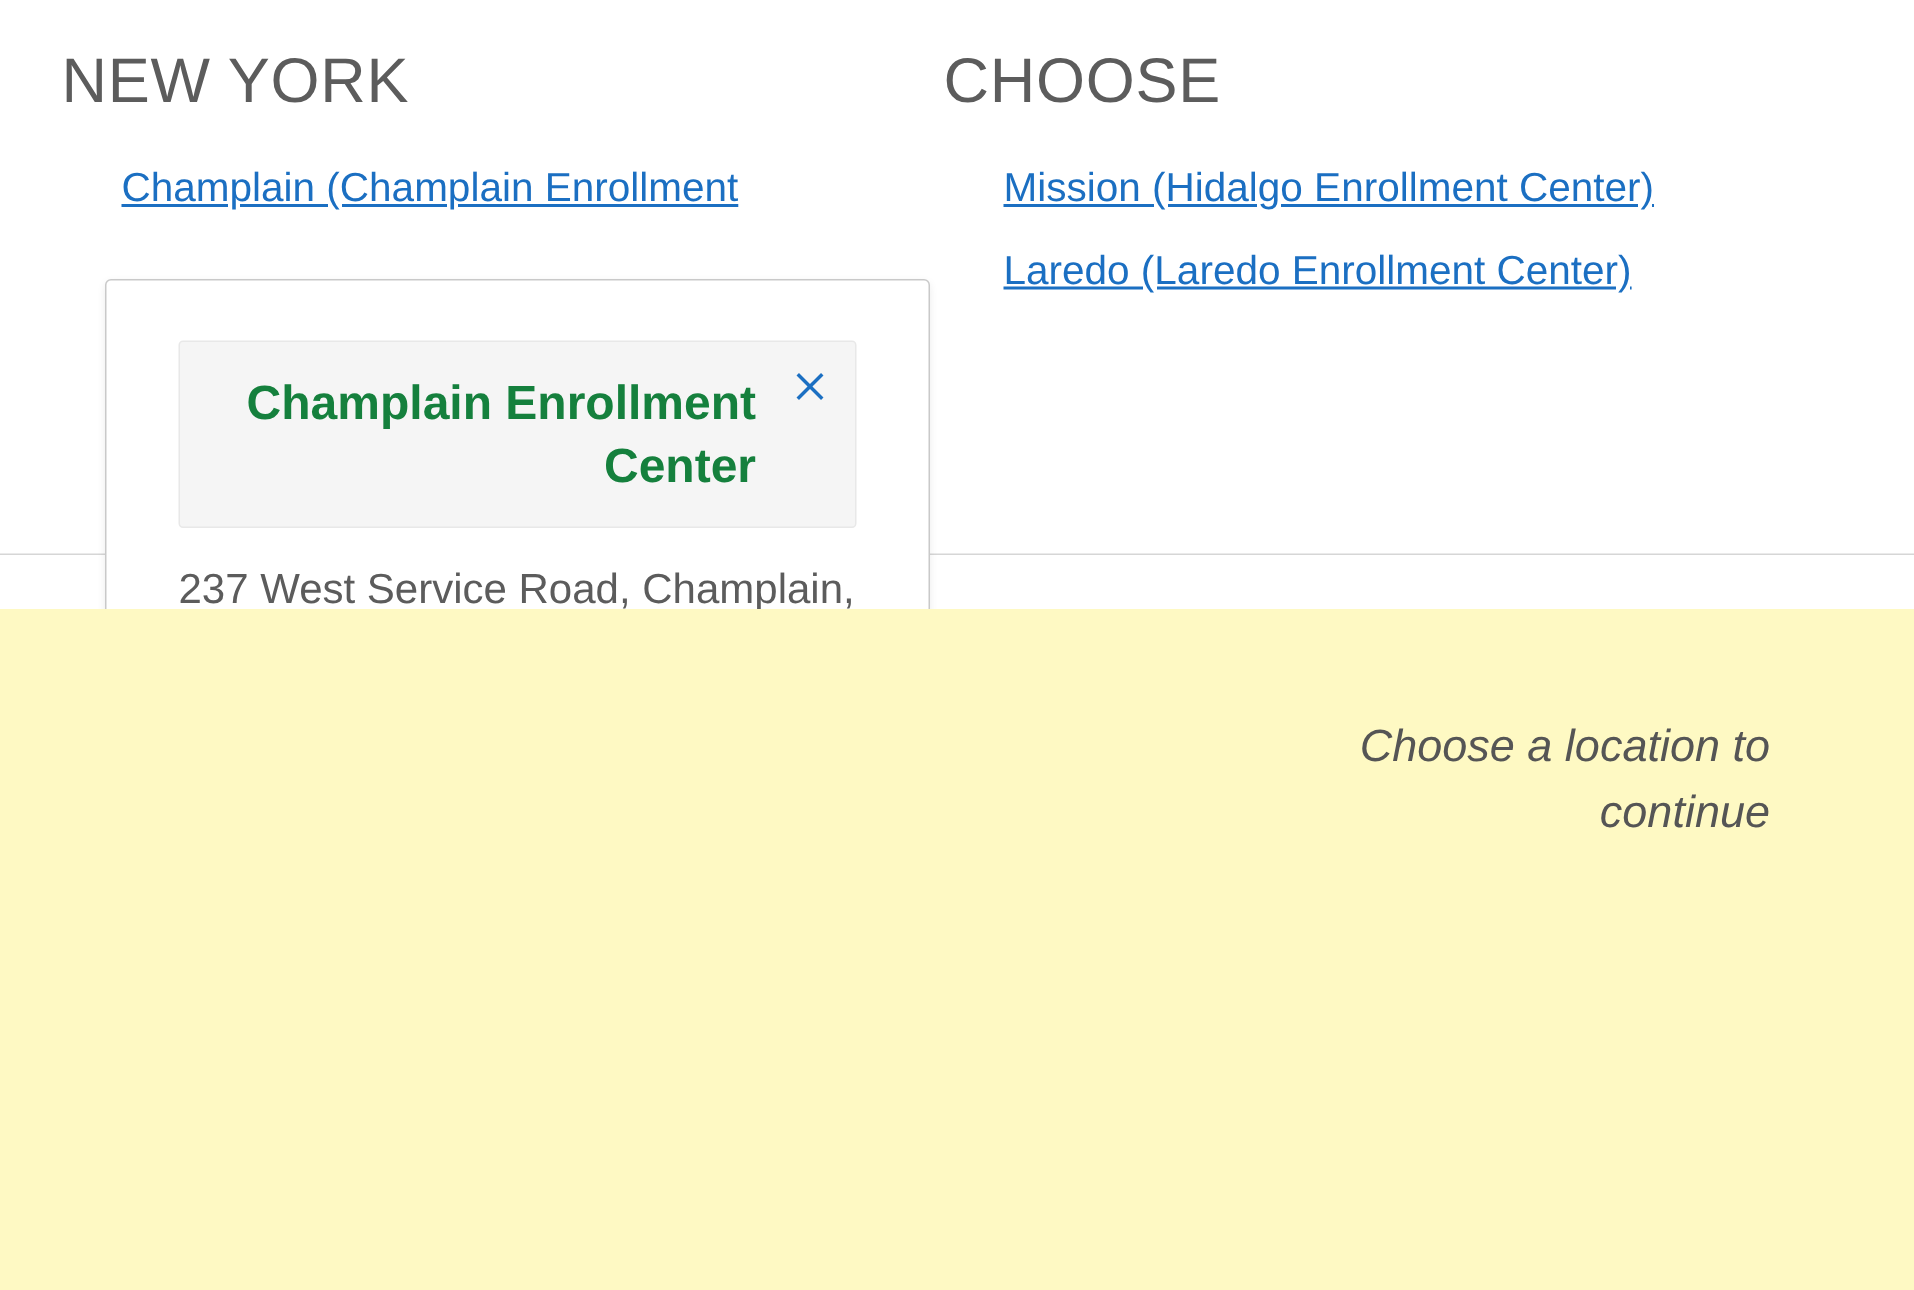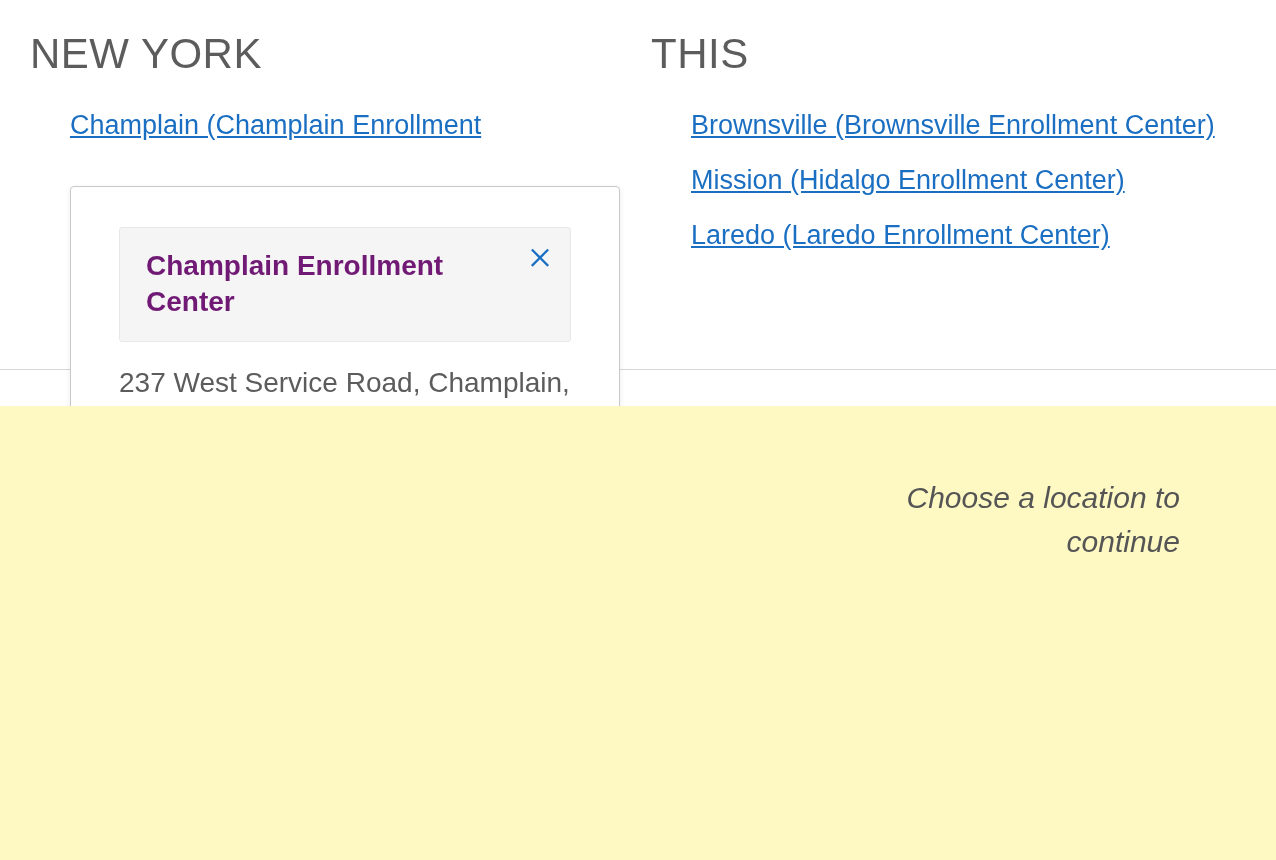--- a/index.html
+++ b/index.html
@@ -12,21 +12,22 @@
       color: #333;
     }
     .top-region {
       padding: 30px 30px 0 30px;
       position: relative;
       height: 370px;
       border-bottom: 1px solid #d6d6d6;
     }
     .columns {
       display: flex;
-      gap: 51px;
+      gap: 18px;
+      margin-left: 11px;
     }
     .col {
       flex: 0 0 570px;
     }
     .state-heading {
       font-size: 42px;
       font-weight: 400;
       color: #5c5c5c;
       letter-spacing: 0.5px;
       margin-bottom: 28px;
@@ -59,25 +60,26 @@
     }
     .popup-header {
       background: #f5f5f5;
       border: 1px solid #e8e8e8;
       border-radius: 3px;
       padding: 20px 26px;
       position: relative;
       margin-bottom: 20px;
     }
     .popup-title {
-      font-size: 28px;
+      font-size: 32px;
       font-weight: 700;
-      color: #701a75;
+      color: #15803d;
       line-height: 1.3;
       padding-right: 40px;
+      text-align: right;
     }
     .close-btn {
       position: absolute;
       top: 14px;
       right: 16px;
       cursor: pointer;
       color: #1b6fc2;
     }
     .close-btn svg { display:block; }
     .popup-body { padding-left: 0; }
@@ -175,23 +177,22 @@
 <div class="top-region">
   <div class="content-box"></div>
   <div class="columns">
     <div class="col">
       <h2 class="state-heading">NEW YORK</h2>
       <ul class="loc-list">
         <li><a class="loc-link">Champlain (Champlain Enrollment</a></li>
       </ul>
     </div>
     <div class="col">
-      <h2 class="state-heading">THIS</h2>
+      <h2 class="state-heading">CHOOSE</h2>
       <ul class="loc-list">
-        <li><a class="loc-link">Brownsville (Brownsville Enrollment Center)</a></li>
         <li><a class="loc-link">Mission (Hidalgo Enrollment Center)</a></li>
         <li><a class="loc-link">Laredo (Laredo Enrollment Center)</a></li>
       </ul>
     </div>
   </div>
 
   <button class="help-btn">?</button>
 
   <div class="popup">
     <div class="popup-header">

